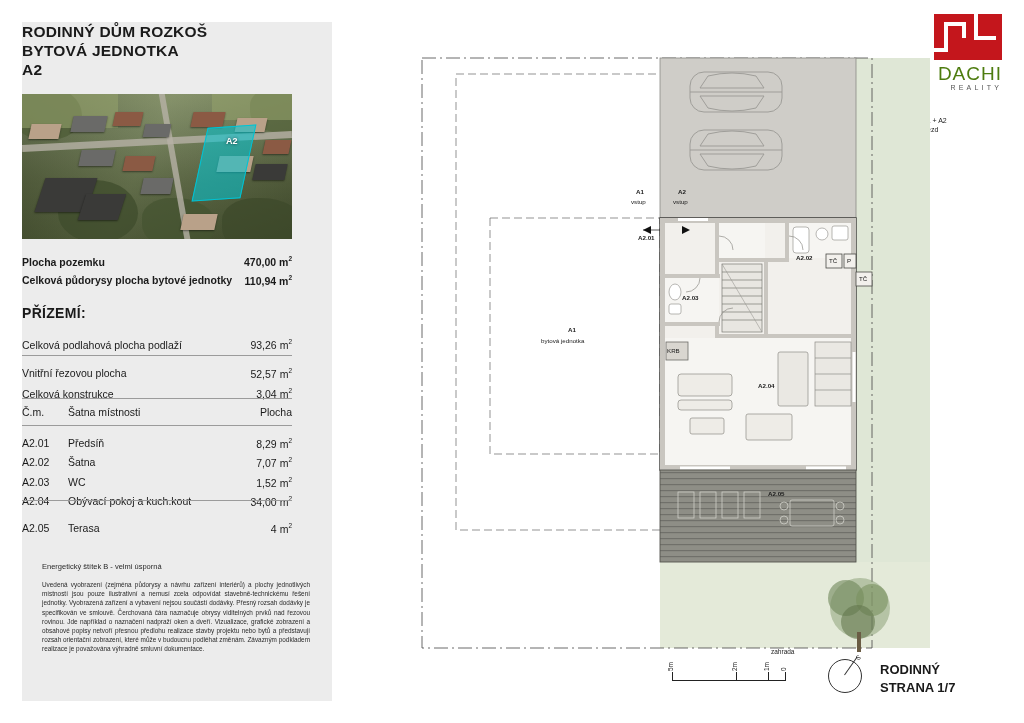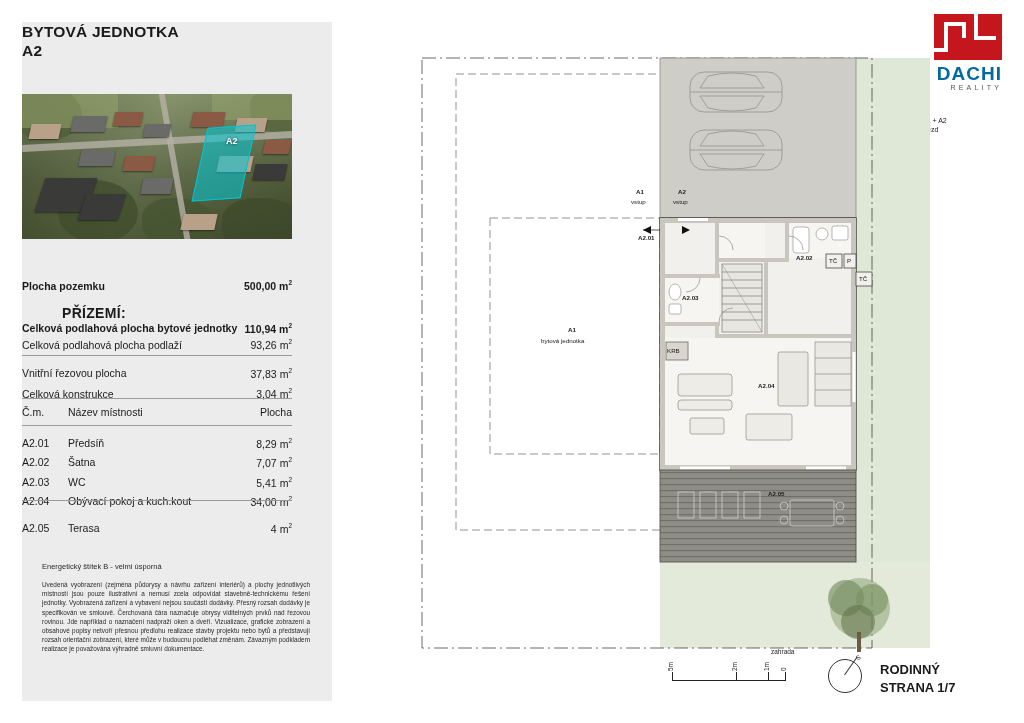--- a/index.html
+++ b/index.html
@@ -105,32 +105,31 @@
     top: 252px;
     width: 270px;
     font-size: 10.5px;
   }
   .srow {
     display: flex;
     justify-content: space-between;
     align-items: baseline;
     padding: 3px 0;
   }
-  .srow.bold .slabel, .srow.bold .sval { font-weight: bold; margin-top: 24px; }
+  .srow.bold .slabel, .srow.bold .sval { font-weight: bold; }
   .sval { white-space: nowrap; }
   sup { font-size: 0.62em; vertical-align: super; }
 
   #floor-heading {
     position: absolute;
     left: 22px;
     top: 305px;
     font-size: 14px;
     font-weight: bold;
     letter-spacing: 0.3px;
-    margin-left: 40px;
   }
   #floor-areas {
     position: absolute;
     left: 22px;
     top: 334px;
     width: 270px;
     font-size: 10.5px;
   }
   #floor-areas .srow { padding: 4px 0; }
   .rule {
@@ -212,23 +211,23 @@
     background: #ffffff;
   }
   #logo-word {
     position: absolute;
     right: 0;
     top: 50px;
     text-align: right;
   }
   #logo-word .dachi {
     font-size: 19px;
-    font-weight: bold;
+    font-weight: normal;
     letter-spacing: 1px;
-    color: #0369a1;
+    color: #4d7c0f;
     line-height: 20px;
   }
   #logo-word .reality {
     font-size: 7px;
     letter-spacing: 3.2px;
     color: #555;
   }
 
   
   #entry-note {
@@ -337,20 +336,21 @@
     bottom: 68px;
     font-size: 6.5px;
   }
 </style>
 </head>
 <body>
 
 <div id="info-panel"></div>
 
 <div id="title-block">
+  <div class="line">RODINNÝ DŮM ROZKOŠ</div>
   <div class="line">BYTOVÁ JEDNOTKA</div>
   <div class="line">A2</div>
 </div>
 
 <div id="aerial-photo">
   <div class="ph-base"></div>
 
   <div class="blob" style="left:-10px;top:-8px;width:70px;height:54px;background:#4e5c36;"></div>
   <div class="blob" style="left:36px;top:86px;width:80px;height:62px;background:#3f4c2c;"></div>
   <div class="blob" style="left:120px;top:104px;width:74px;height:50px;background:#465432;"></div>
@@ -377,73 +377,73 @@
   <div class="roof dark" style="left:60px;top:100px;width:40px;height:26px;transform:skewX(-18deg);"></div>
   <div class="roof grey" style="left:120px;top:84px;width:30px;height:16px;"></div>
   <div class="roof light" style="left:160px;top:120px;width:34px;height:16px;"></div>
   <div id="plot-highlight"></div>
   <div id="plot-label">A2</div>
 </div>
 
 <div id="summary-block">
   <div class="srow bold">
     <span class="slabel">Plocha pozemku</span>
-    <span class="sval"><span>500,00</span> <span>m</span><sup>2</sup></span>
+    <span class="sval"><span>470,00</span> <span>m</span><sup>2</sup></span>
   </div>
   <div class="srow bold">
-    <span class="slabel">Celková podlahová plocha bytové jednotky</span>
+    <span class="slabel">Celková půdorysy plocha bytové jednotky</span>
     <span class="sval"><span>110,94</span> <span>m</span><sup>2</sup></span>
   </div>
 </div>
 
 <div id="floor-heading">PŘÍZEMÍ:</div>
 
 <div class="rule" id="rule-1"></div>
 
 <div id="floor-areas">
   <div class="srow">
     <span>Celková podlahová plocha podlaží</span>
     <span class="sval"><span>93,26</span> <span>m</span><sup>2</sup></span>
   </div>
   <div style="height:8px"></div>
   <div class="srow">
     <span>Vnitřní řezovou plocha</span>
-    <span class="sval"><span>37,83</span> <span>m</span><sup>2</sup></span>
+    <span class="sval"><span>52,57</span> <span>m</span><sup>2</sup></span>
   </div>
   <div class="srow">
     <span>Celková konstrukce</span>
     <span class="sval"><span>3,04</span> <span>m</span><sup>2</sup></span>
   </div>
 </div>
 
 <div class="rule" id="rule-2"></div>
 
 <div id="rooms-header">
   <span class="c1">Č.m.</span>
-  <span class="c2">Název místnosti</span>
+  <span class="c2">Šatna místnosti</span>
   <span class="c3">Plocha</span>
 </div>
 
 <div class="rule" id="rule-3"></div>
 
 <div id="rooms-table">
   <div class="room-row">
     <span class="c1">A2.01</span>
     <span class="c2">Předsíň</span>
     <span class="c3"><span>8,29</span> <span>m</span><sup>2</sup></span>
   </div>
   <div class="room-row">
     <span class="c1">A2.02</span>
     <span class="c2">Šatna</span>
     <span class="c3"><span>7,07</span> <span>m</span><sup>2</sup></span>
   </div>
   <div class="room-row">
     <span class="c1">A2.03</span>
     <span class="c2">WC</span>
-    <span class="c3"><span>5,41</span> <span>m</span><sup>2</sup></span>
+    <span class="c3"><span>1,52</span> <span>m</span><sup>2</sup></span>
   </div>
   <div class="room-row">
     <span class="c1">A2.04</span>
     <span class="c2">Obývací pokoj a kuch.kout</span>
     <span class="c3"><span>34,00</span> <span>m</span><sup>2</sup></span>
   </div>
   <div class="room-row terrace">
     <span class="c1">A2.05</span>
     <span class="c2">Terasa</span>
     <span class="c3"><span>4</span> <span>m</span><sup>2</sup></span>

